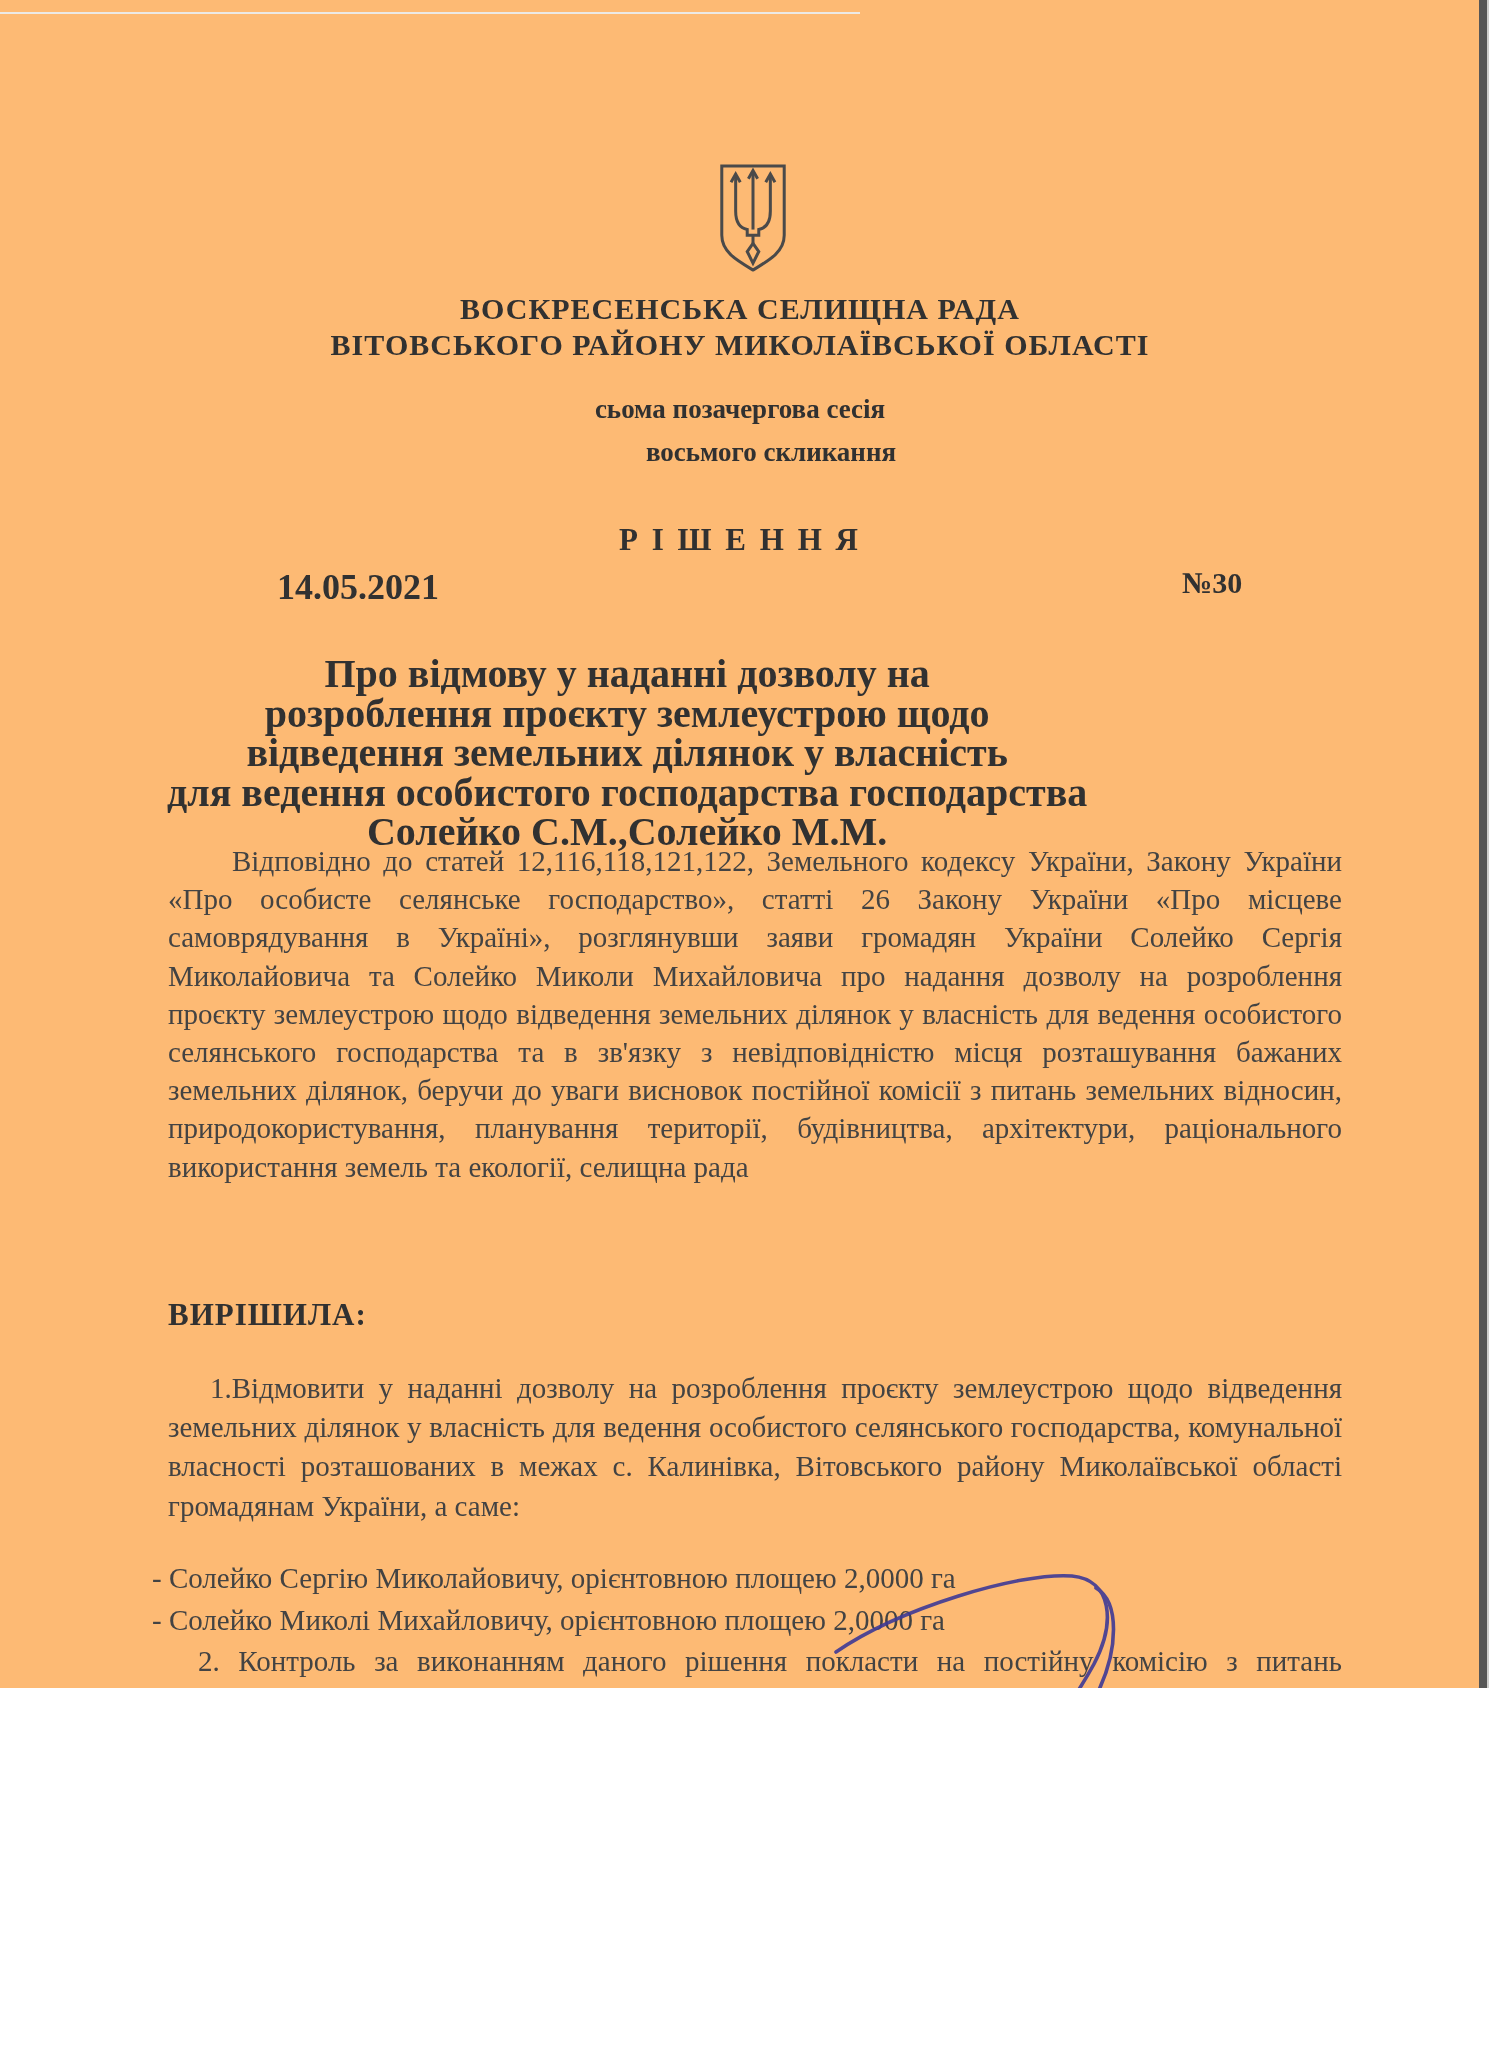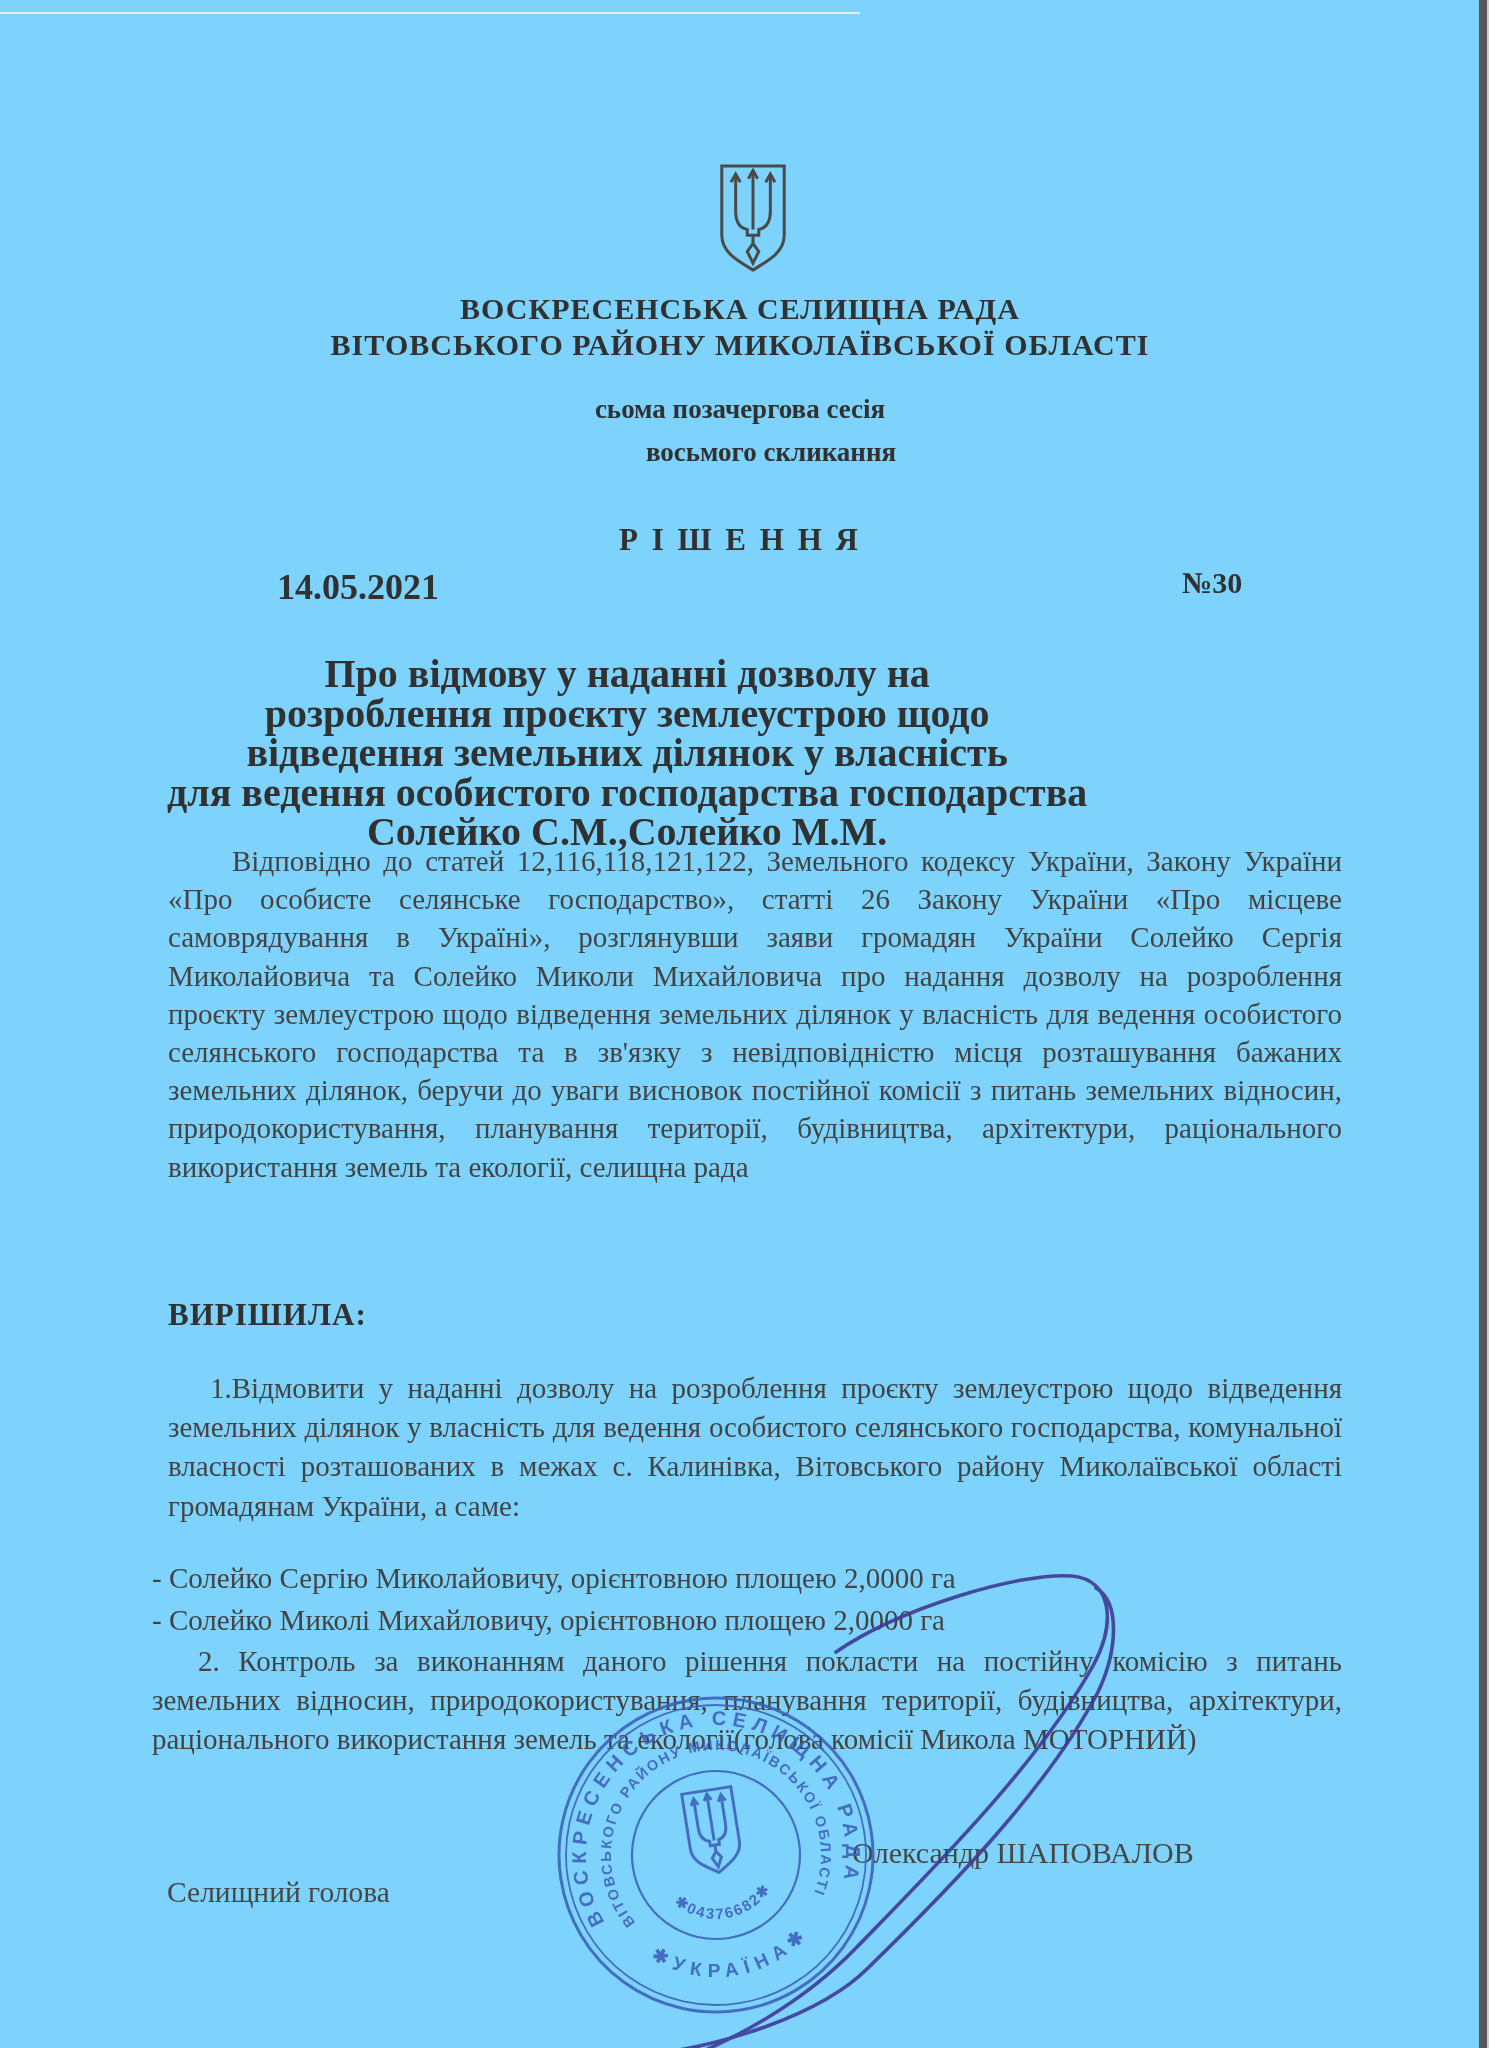--- a/index.html
+++ b/index.html
@@ -1,19 +1,19 @@
 <!DOCTYPE html>
 <html><head>
 <meta charset="utf-8">
 <style>
   html,body{margin:0;padding:0;background:#ffffff;}
   .page{
     position:relative;
-    width:1489px;height:2048px;
-    background:#7dd3fc;
+    width:1489px;height:1688px;
+    background:#fdba74;
     overflow:hidden;
     font-family:"Liberation Serif", serif;
     color:#3f3f3f;
   }
   .abs{position:absolute;}
   .centered{left:0;width:1480px;text-align:center;}
   .b{font-weight:bold;color:#313131;}
   
   .scan-line-top{left:0;top:12px;width:860px;height:2px;background:#eceae6;}
   .scan-edge-right{right:2px;top:0;width:8px;height:2048px;background:#565656;}

